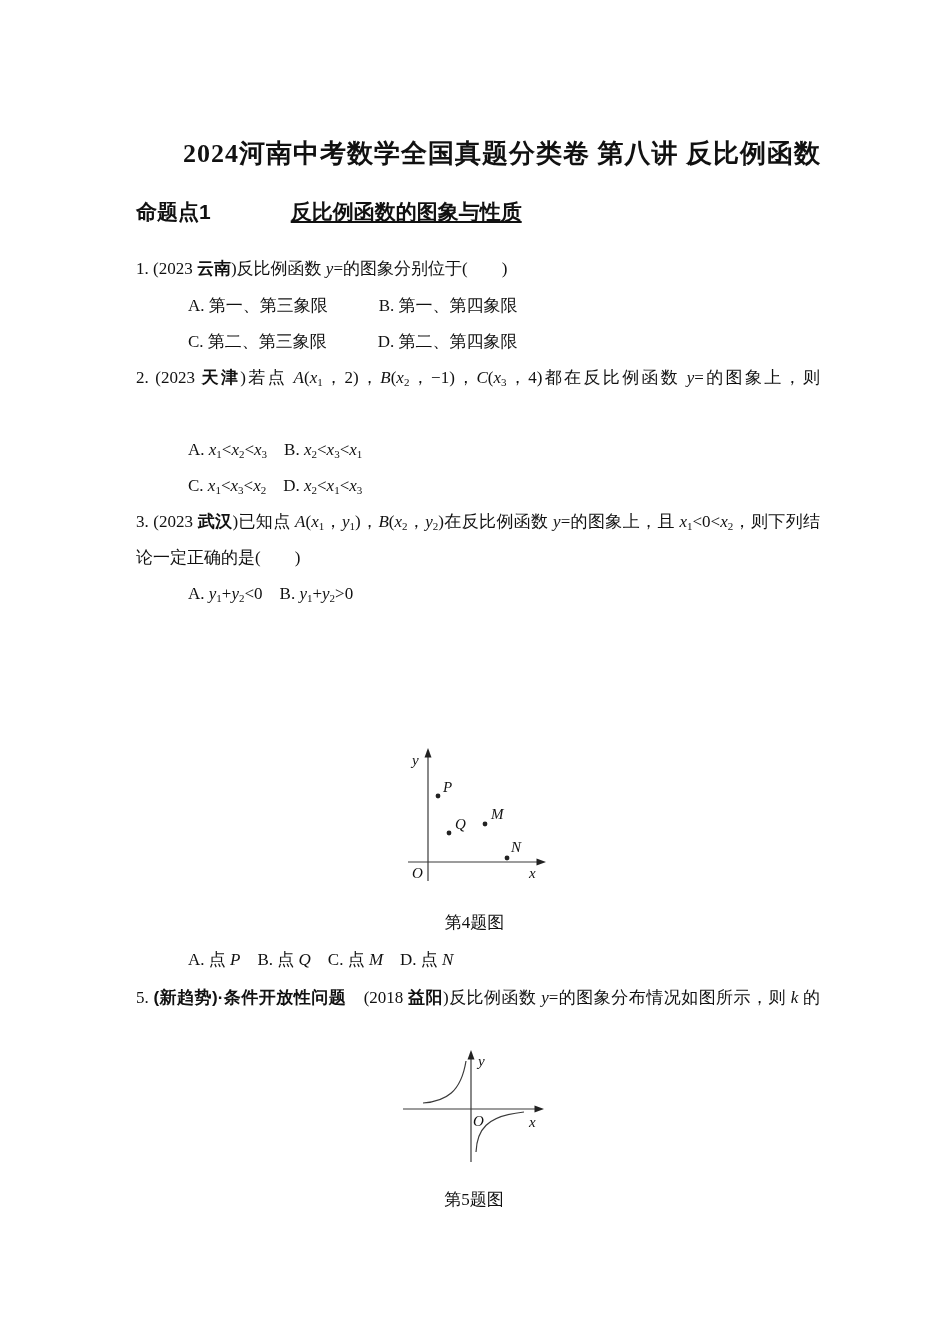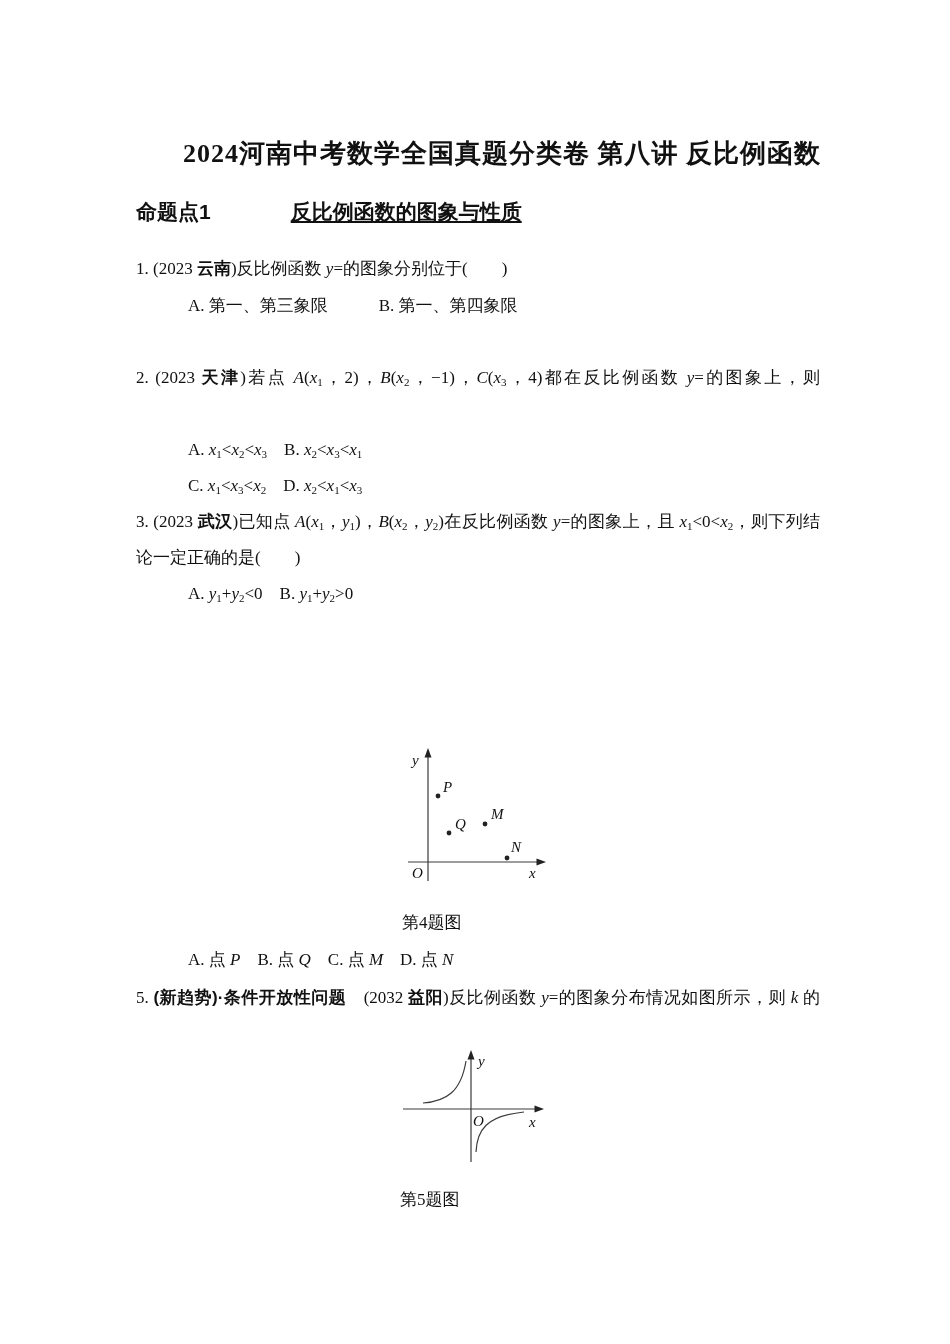--- a/index.html
+++ b/index.html
@@ -26,35 +26,36 @@
   .just { white-space:normal; text-align:justify; text-align-last:justify; }
   .r-n { font-family:"Liberation Serif","DejaVu Serif",serif; }
   .r-b { font-family:"Liberation Sans","DejaVu Sans",sans-serif; font-weight:bold; }
   .r-i { font-family:"Liberation Serif","DejaVu Serif",serif; font-style:italic; }
   .r-sub { font-size:11px; vertical-align:-3px; font-family:"Liberation Serif","DejaVu Serif",serif; }
   .fig { position:absolute; }
   .fig line, .fig path { stroke:#3a3a3a; stroke-width:1.2; fill:none; }
   .fig polygon, .fig circle { fill:#222; stroke:none; }
   .fig text { font-family:"Liberation Serif","DejaVu Serif",serif; font-style:italic;
     font-size:15px; fill:#111; }
-  .caption { position:absolute; text-align:left; font-size:17px; height:24px; line-height:24px; }
+  .caption { position:absolute; text-align:center; font-size:17px; height:24px; line-height:24px; }
 </style>
 </head>
 <body>
 
 <div class="page">
 
   <h1 class="title">2024河南中考数学全国真题分类卷 第八讲 反比例函数</h1>
 
   <div class="section">
     <span>命题点1</span><span class="sec-title">反比例函数的图象与性质</span>
   </div>
 
   <div class="line" style="top:257px"><span class="r-n">1. (2023 </span><span class="r-b">云南</span><span class="r-n">)反比例函数 </span><span class="r-i">y</span><span class="r-n">=的图象分别位于(　　)</span></div>
   <div class="line opt" style="top:294px"><span class="r-n">A. 第一、第三象限　　　B. 第一、第四象限</span></div>
+  <div class="line opt" style="top:330px"><span class="r-n">C. 第二、第三象限　　　D. 第二、第四象限</span></div>
 
   <div class="line just" style="top:366px"><span class="r-n">2. (2023 </span><span class="r-b">天津</span><span class="r-n">)若点 </span><span class="r-i">A</span><span class="r-n">(</span><span class="r-i">x</span><span class="r-sub">1</span><span class="r-n">，2)，</span><span class="r-i">B</span><span class="r-n">(</span><span class="r-i">x</span><span class="r-sub">2</span><span class="r-n">，−1)，</span><span class="r-i">C</span><span class="r-n">(</span><span class="r-i">x</span><span class="r-sub">3</span><span class="r-n">，4)都在反比例函数 </span><span class="r-i">y</span><span class="r-n">=的图象上，则</span></div>
   <div class="line opt" style="top:438px"><span class="r-n">A. </span><span class="r-i">x</span><span class="r-sub">1</span><span class="r-n">&lt;</span><span class="r-i">x</span><span class="r-sub">2</span><span class="r-n">&lt;</span><span class="r-i">x</span><span class="r-sub">3</span><span class="r-n">　B. </span><span class="r-i">x</span><span class="r-sub">2</span><span class="r-n">&lt;</span><span class="r-i">x</span><span class="r-sub">3</span><span class="r-n">&lt;</span><span class="r-i">x</span><span class="r-sub">1</span></div>
   <div class="line opt" style="top:474px"><span class="r-n">C. </span><span class="r-i">x</span><span class="r-sub">1</span><span class="r-n">&lt;</span><span class="r-i">x</span><span class="r-sub">3</span><span class="r-n">&lt;</span><span class="r-i">x</span><span class="r-sub">2</span><span class="r-n">　D. </span><span class="r-i">x</span><span class="r-sub">2</span><span class="r-n">&lt;</span><span class="r-i">x</span><span class="r-sub">1</span><span class="r-n">&lt;</span><span class="r-i">x</span><span class="r-sub">3</span></div>
 
   <div class="line just" style="top:510px"><span class="r-n">3. (2023 </span><span class="r-b">武汉</span><span class="r-n">)已知点 </span><span class="r-i">A</span><span class="r-n">(</span><span class="r-i">x</span><span class="r-sub">1</span><span class="r-n">，</span><span class="r-i">y</span><span class="r-sub">1</span><span class="r-n">)，</span><span class="r-i">B</span><span class="r-n">(</span><span class="r-i">x</span><span class="r-sub">2</span><span class="r-n">，</span><span class="r-i">y</span><span class="r-sub">2</span><span class="r-n">)在反比例函数 </span><span class="r-i">y</span><span class="r-n">=的图象上，且 </span><span class="r-i">x</span><span class="r-sub">1</span><span class="r-n">&lt;0&lt;</span><span class="r-i">x</span><span class="r-sub">2</span><span class="r-n">，则下列结</span></div>
   <div class="line" style="top:546px"><span class="r-n">论一定正确的是(　　)</span></div>
   <div class="line opt" style="top:582px"><span class="r-n">A. </span><span class="r-i">y</span><span class="r-sub">1</span><span class="r-n">+</span><span class="r-i">y</span><span class="r-sub">2</span><span class="r-n">&lt;0　B. </span><span class="r-i">y</span><span class="r-sub">1</span><span class="r-n">+</span><span class="r-i">y</span><span class="r-sub">2</span><span class="r-n">&gt;0</span></div>
 
 
@@ -72,21 +73,21 @@
     <text x="89" y="71">M</text>
     <text x="109" y="104">N</text>
     <text x="10" y="130">O</text>
     <text x="10" y="17">y</text>
     <text x="127" y="130">x</text>
   </svg>
   <div class="caption" style="left:402px; top:911px; width:145px">第4题图</div>
 
   <div class="line opt" style="top:948px"><span class="r-n">A. 点 </span><span class="r-i">P</span><span class="r-n">　B. 点 </span><span class="r-i">Q</span><span class="r-n">　C. 点 </span><span class="r-i">M</span><span class="r-n">　D. 点 </span><span class="r-i">N</span></div>
 
-  <div class="line just" style="top:986px"><span class="r-n">5. </span><span class="r-b">(新趋势)·条件开放性问题</span><span class="r-n">　(2032 </span><span class="r-b">益阳</span><span class="r-n">)反比例函数 </span><span class="r-i">y</span><span class="r-n">=的图象分布情况如图所示，则 </span><span class="r-i">k</span><span class="r-n"> 的</span></div>
+  <div class="line just" style="top:986px"><span class="r-n">5. </span><span class="r-b">(新趋势)·条件开放性问题</span><span class="r-n">　(2018 </span><span class="r-b">益阳</span><span class="r-n">)反比例函数 </span><span class="r-i">y</span><span class="r-n">=的图象分布情况如图所示，则 </span><span class="r-i">k</span><span class="r-n"> 的</span></div>
 
   <svg class="fig" style="left:400px; top:1050px" width="148" height="115" viewBox="0 0 148 115">
     <line x1="71" y1="6" x2="71" y2="112"></line>
     <polygon points="71,0 67.5,9.5 74.5,9.5"></polygon>
     <line x1="3" y1="59" x2="137" y2="59"></line>
     <polygon points="144,59 134.5,55.5 134.5,62.5"></polygon>
     <path d="M 23 53 C 46 51.5, 61 42, 66 11"></path>
     <path d="M 76 102 C 77 80, 86 66, 124 62"></path>
     <text x="73" y="76">O</text>
     <text x="78" y="16">y</text>

